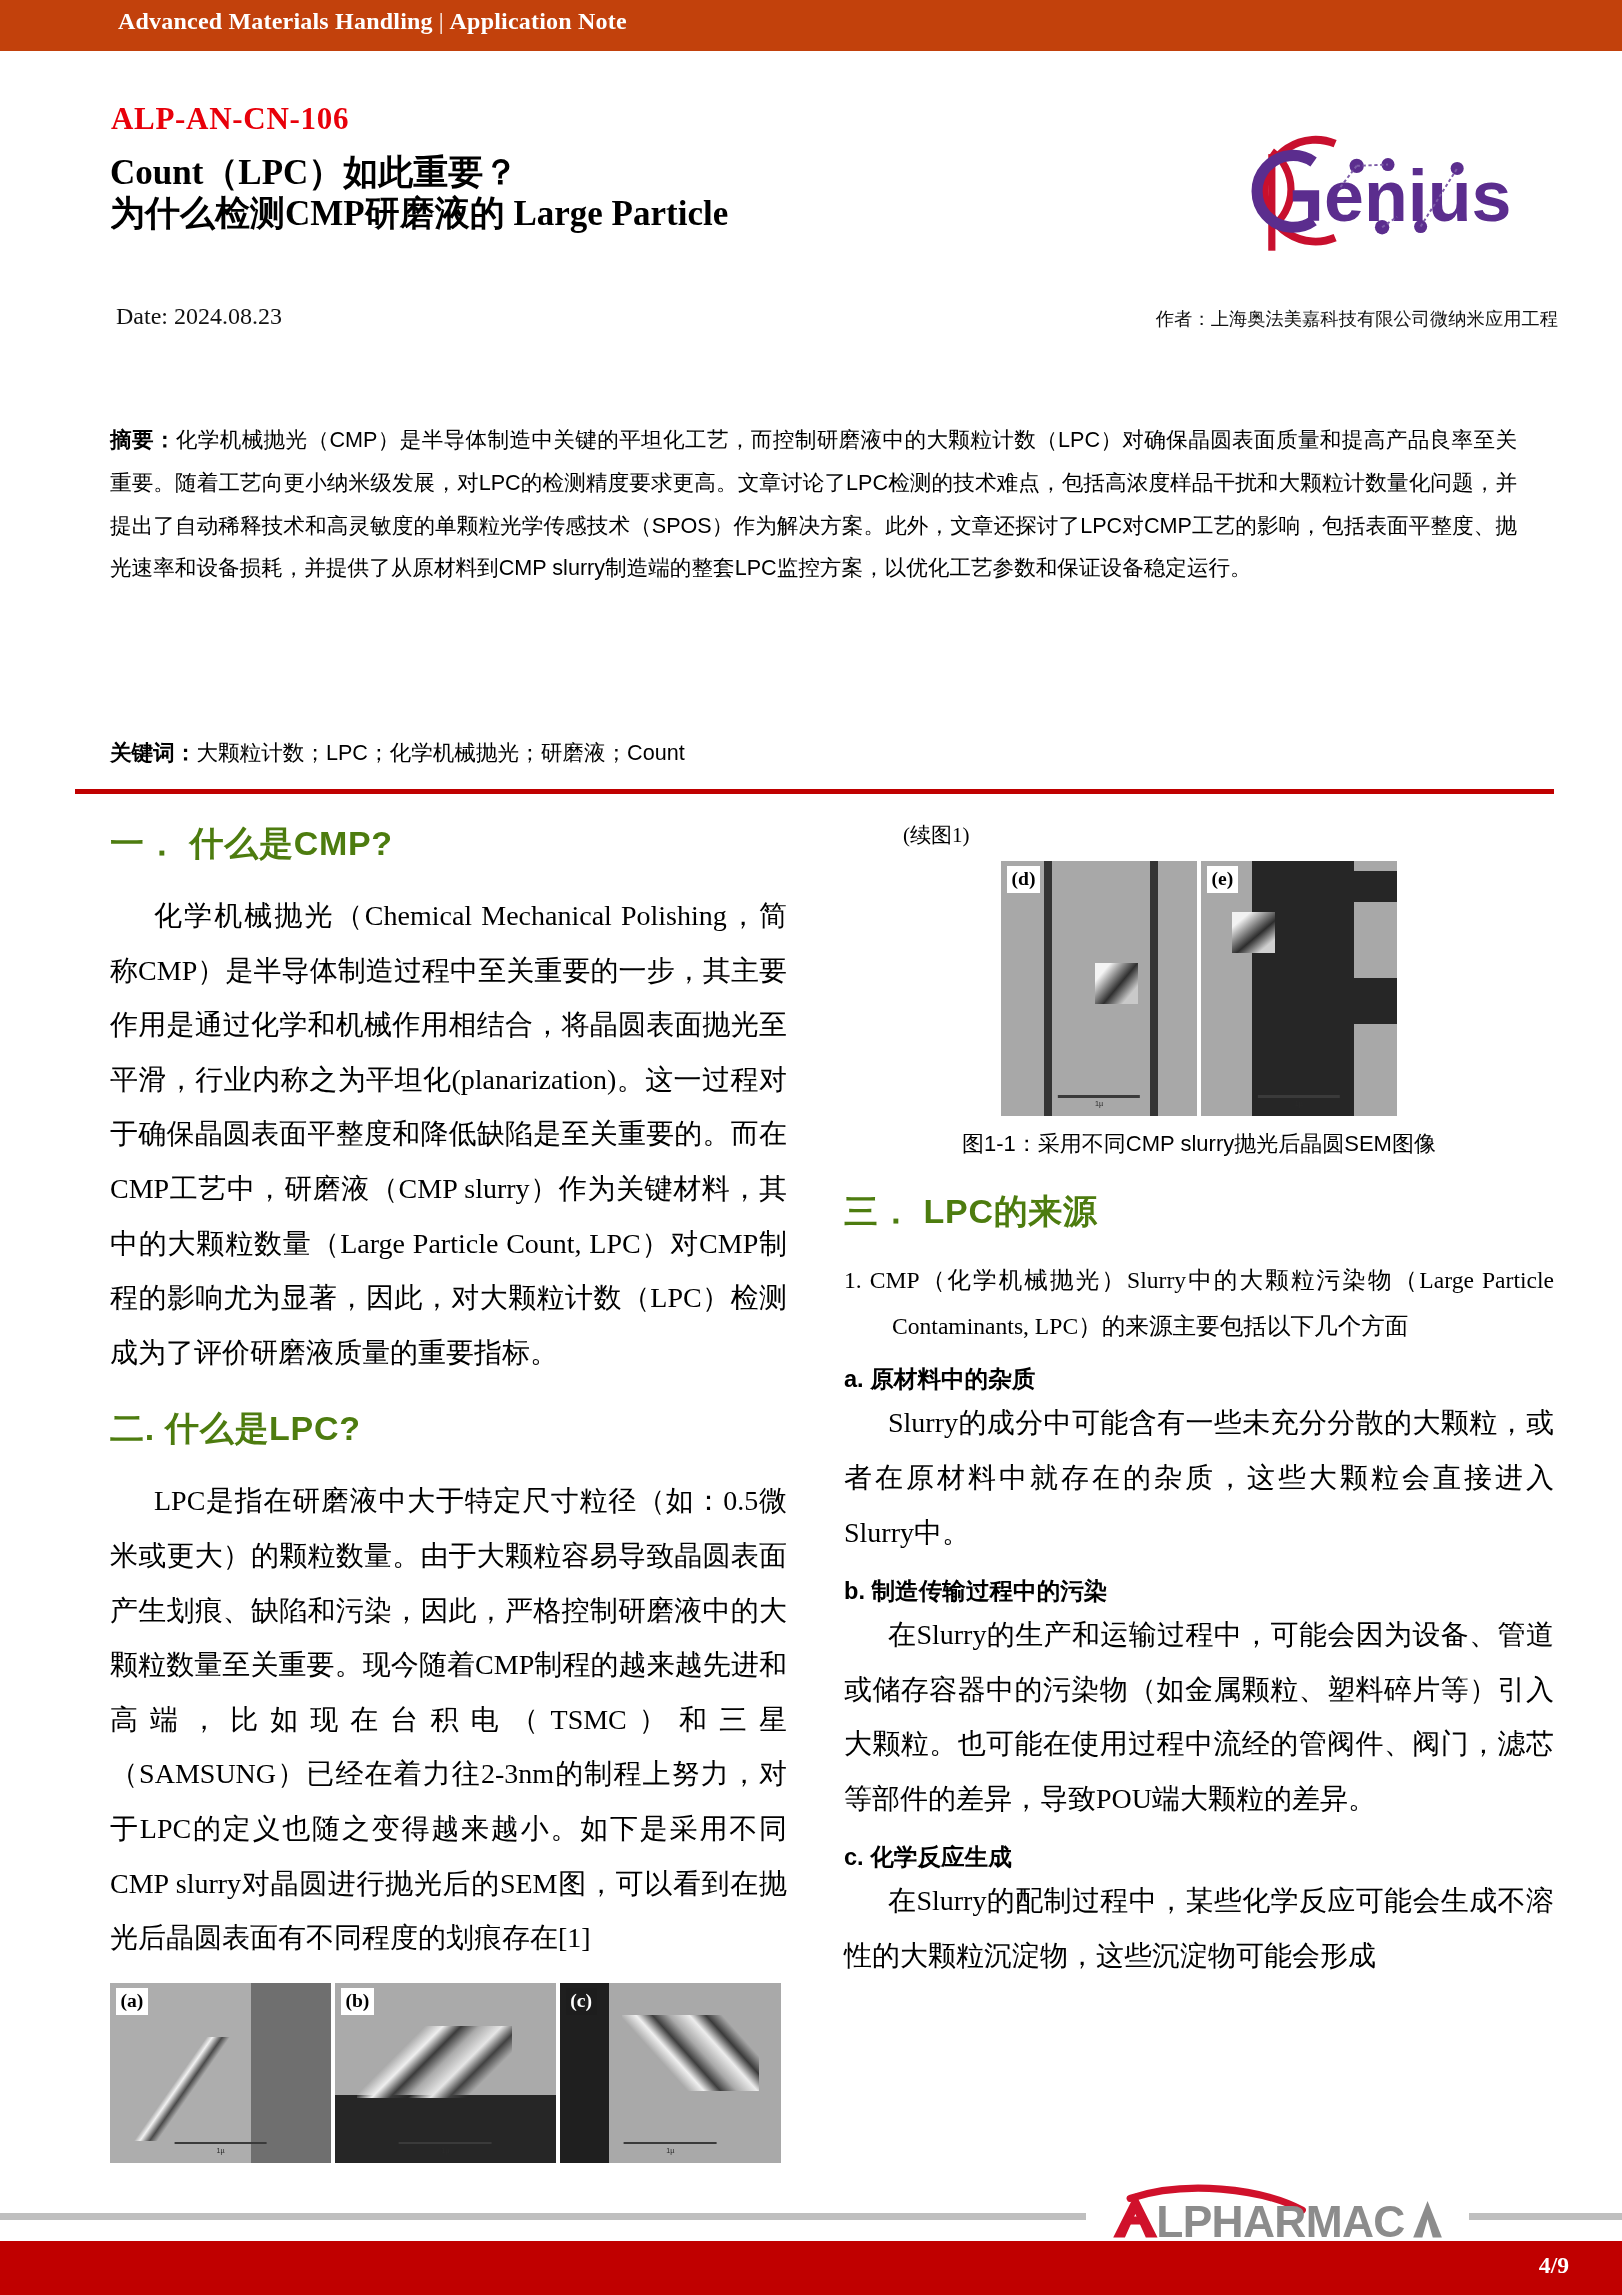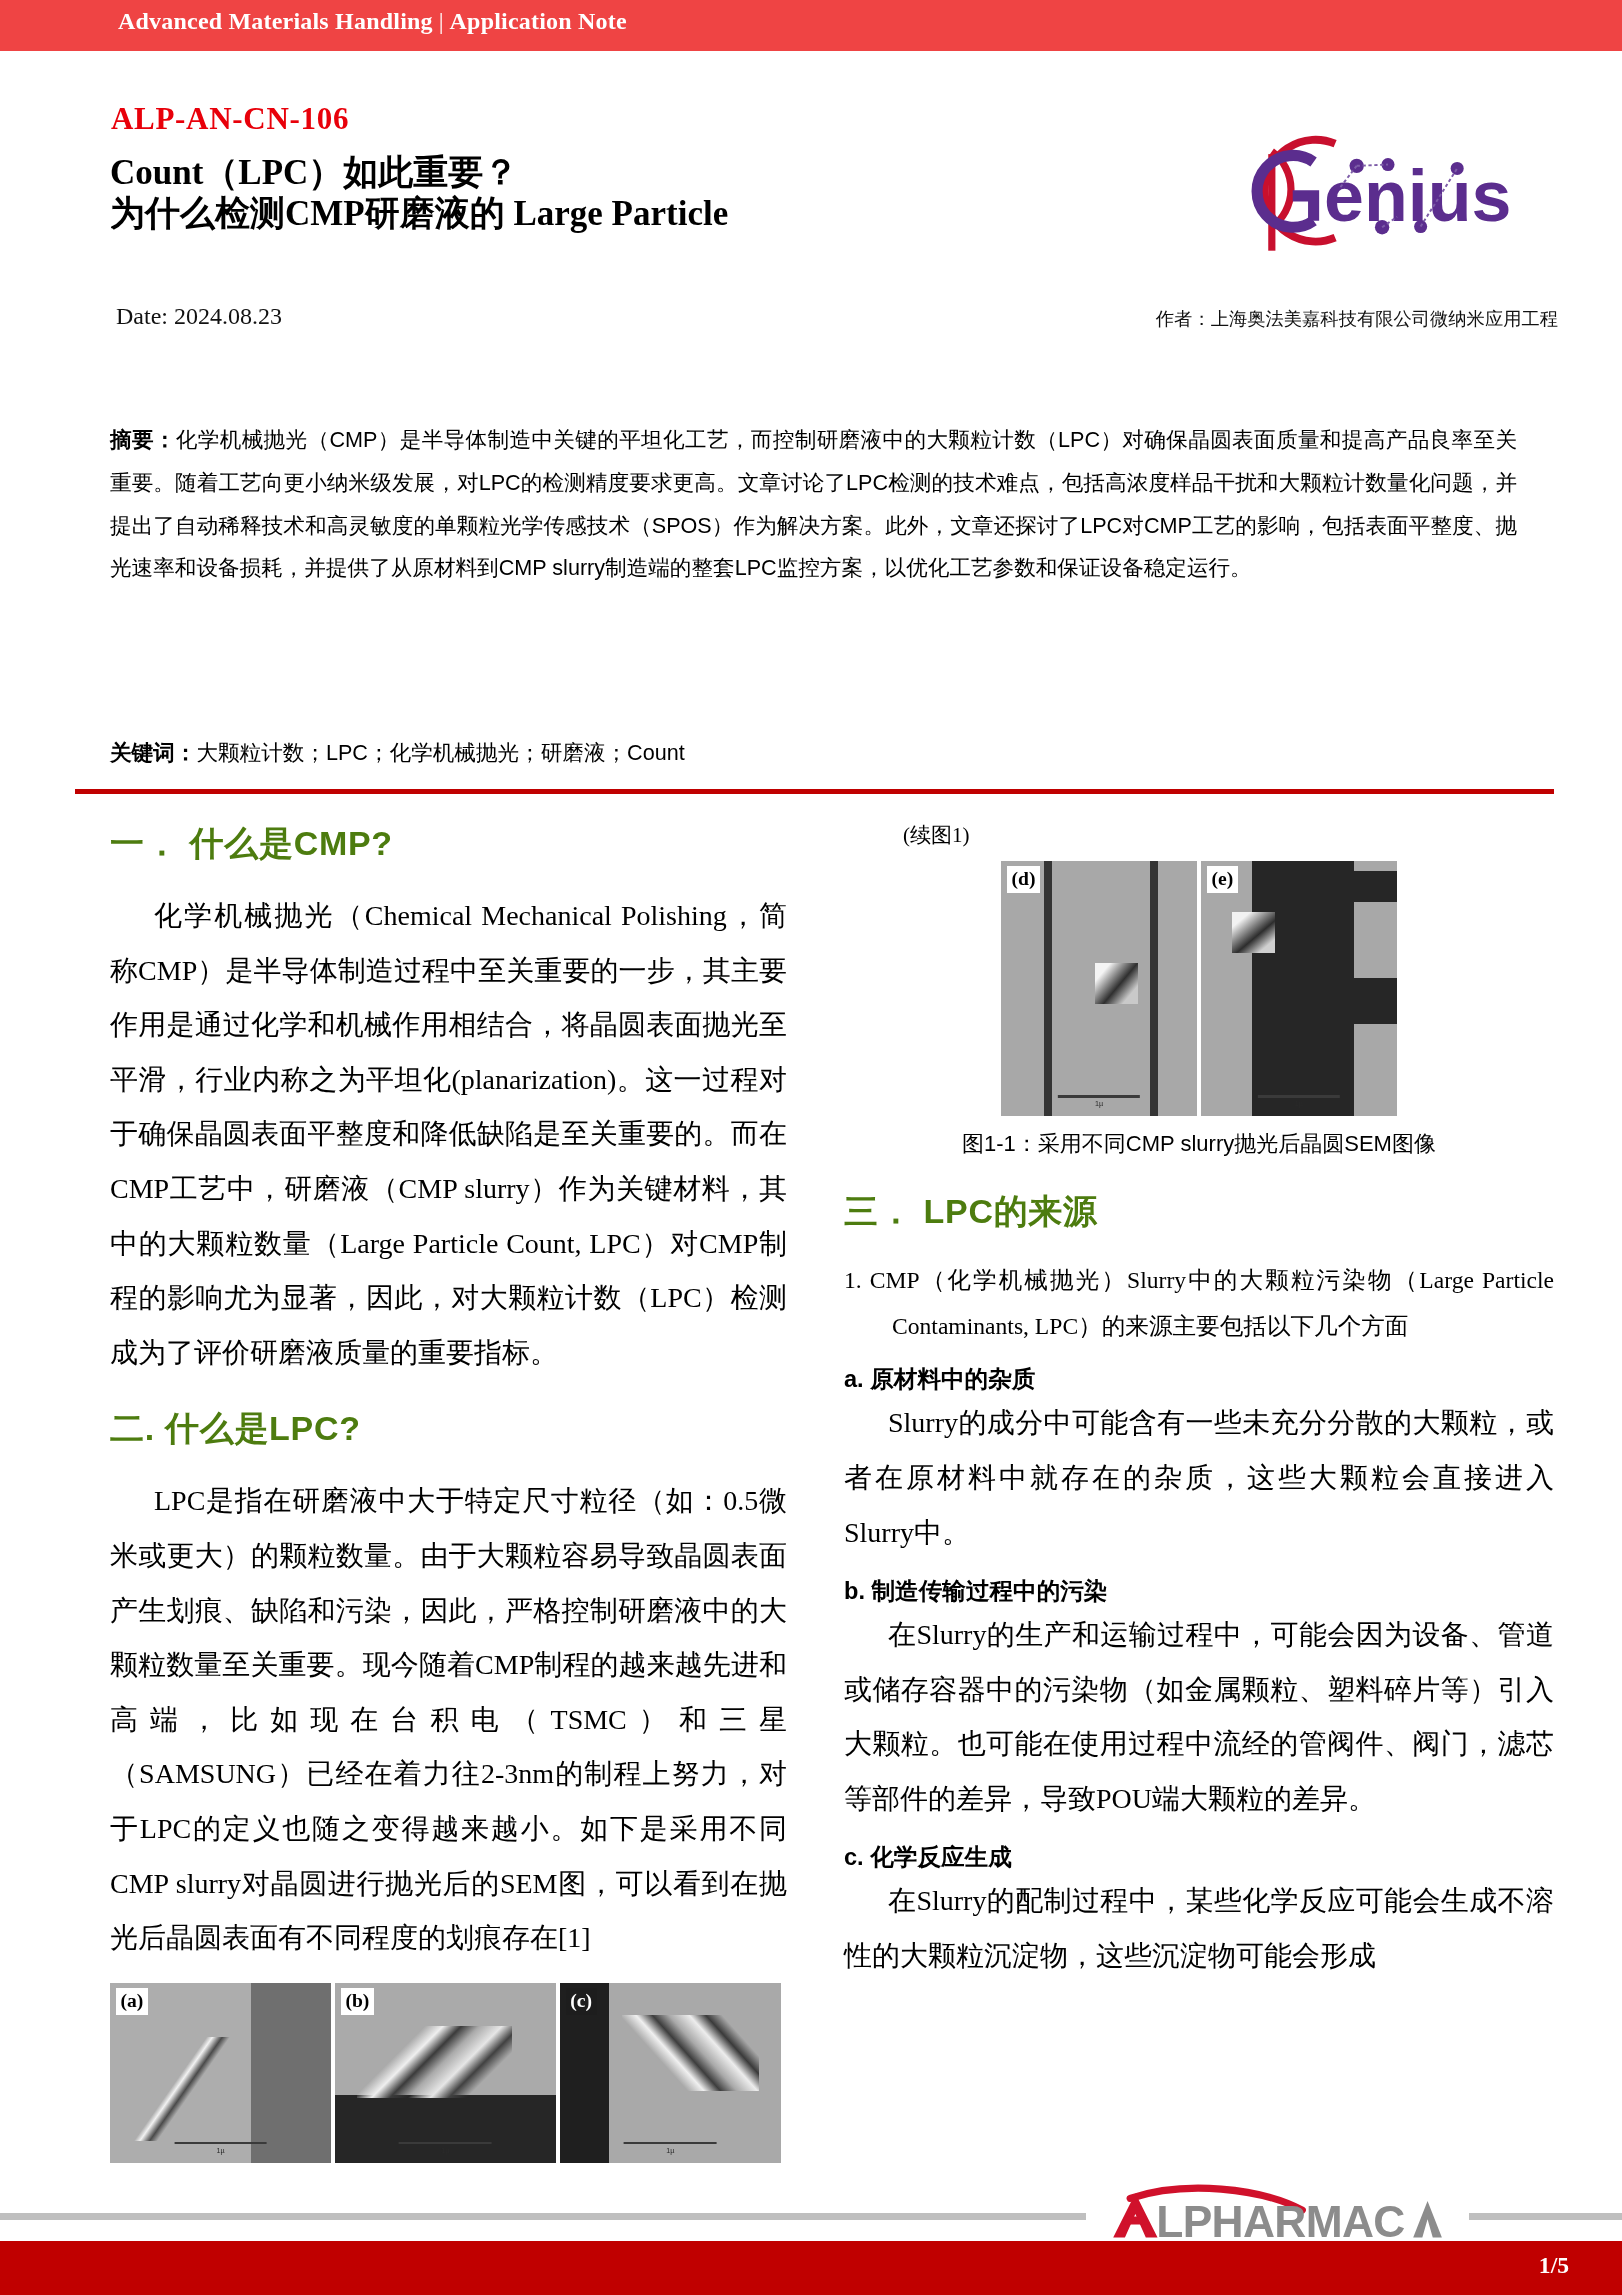--- a/index.html
+++ b/index.html
@@ -9,21 +9,21 @@
     font-family:"Liberation Serif","DejaVu Serif",serif;
     -webkit-font-smoothing:antialiased;
     overflow:hidden;
     position:relative;
   }
   .page{position:relative;width:1623px;height:2295px;box-sizing:border-box;}
 
   
   .topbar{
     position:absolute;left:0;top:0;width:1623px;height:51px;
-    background:#ef4444;
+    background:#c2410c;
   }
   .topbar-title{
     position:absolute;left:118px;top:7.9px;
     color:#ffffff;
     font-family:"Liberation Serif","DejaVu Serif",serif;
     font-weight:bold;font-size:24px;letter-spacing:0.2px;
     white-space:nowrap;
   }
   .topbar-sep{padding:0 5.9px;font-weight:normal;}
 
@@ -293,16 +293,16 @@
     <svg viewBox="0 0 530 92" xmlns="http://www.w3.org/2000/svg">
       <path d="M10 82 L44 14 L78 82 L60 82 L44 46 L28 82 Z" fill="#D0112B"></path>
       <path d="M24 62 L64 62 L58 50 L30 50 Z" fill="#D0112B"></path>
       <path d="M36 22 C120 -6 236 6 300 40" stroke="#D0112B" stroke-width="11" fill="none" stroke-linecap="round"></path>
       <text x="76" y="82" font-family="Liberation Sans, sans-serif" font-size="68" font-weight="bold" fill="#8C8C8C" letter-spacing="-1">LPHARMAC</text>
       <path d="M470 82 L492 26 L514 82 L500 82 L492 54 L484 82 Z" fill="#8C8C8C"></path>
     </svg>
   </div>
 
   <div class="botbar"></div>
-  <div class="page-no">1/5</div>
+  <div class="page-no">4/9</div>
 
 </div>
 
 
 </body></html>

